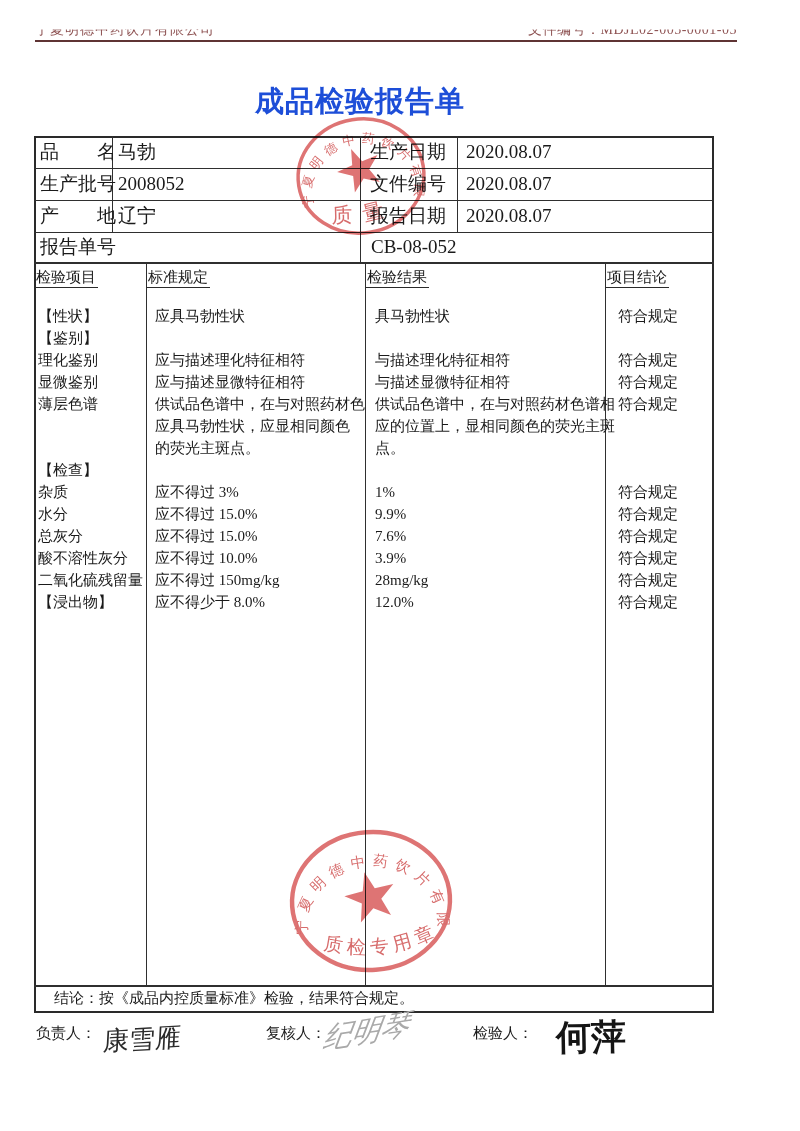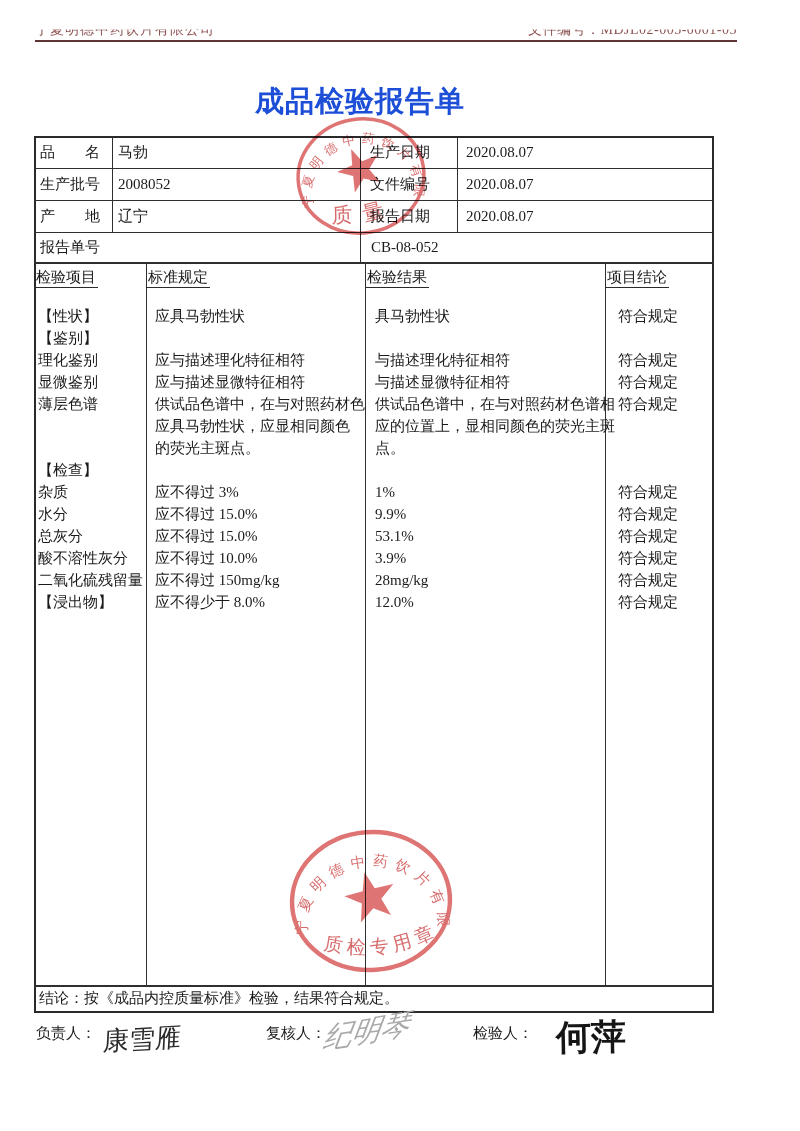--- a/index.html
+++ b/index.html
@@ -23,31 +23,31 @@
   
   .title {
     position:absolute; left:0; top:82px; width:720px; text-align:center;
     font-size:29px; font-weight:bold; letter-spacing:1px; color:#1d4ed8;
   }
   
   .frame { position:absolute; left:34px; top:136px; width:680px; height:877px; border:2px solid #2a2a2a; }
   .hline { position:absolute; left:34px; width:680px; height:1px; background:#2f2f2f; }
   .vline { position:absolute; width:1px; background:#2f2f2f; }
   
-  .cell { position:absolute; font-size:15px; line-height:32px; white-space:nowrap;text-align:center; }
+  .cell { position:absolute; font-size:19px; line-height:32px; white-space:nowrap;text-align:center; }
   
   .mth { position:absolute; top:268px; font-size:15px; text-align:left; }
   .mth span { border-bottom:1px solid #2a2a2a; padding:0 2px 2px 2px; }
   
   .icol { position:absolute; top:305px; }
   .tline { height:22px; line-height:22px; font-size:15px; white-space:nowrap; }
   
   .conclusion {
     position:absolute; left:34px; top:985px; width:604px; height:28px;
-    line-height:27px; font-size:15px; padding-left:5px; white-space:nowrap;
+    line-height:27px; font-size:15px; padding-left:20px; white-space:nowrap;
   }
   
   .sig-label { position:absolute; top:1024px; font-size:15px; white-space:nowrap; }
   .sig { position:absolute; white-space:nowrap; }
   .sig-owner { left:103px; top:1022px; font-size:26px; color:#2b2b2b; transform:rotate(-3deg) skewX(-6deg); }
   .sig-reviewer { left:323px; top:1012px; font-size:29px; color:#a9a9a9; font-style:italic; transform:rotate(-9deg) skewX(-18deg); }
   .sig-inspector { left:556px; top:1014px; font-size:35px; font-weight:bold; color:#151515; transform:rotate(-1deg); }
   
   .stamp { position:absolute; mix-blend-mode:multiply; opacity:0.85; }
   .stamp-top { left:281px; top:108px; width:160px; height:136px; transform:rotate(-9deg); }
@@ -140,21 +140,21 @@
       <div class="tline">具马勃性状</div>
       <div class="tline">&nbsp;</div>
       <div class="tline">与描述理化特征相符</div>
       <div class="tline">与描述显微特征相符</div>
       <div class="tline">供试品色谱中，在与对照药材色谱相</div>
       <div class="tline">应的位置上，显相同颜色的荧光主斑</div>
       <div class="tline">点。</div>
       <div class="tline">&nbsp;</div>
       <div class="tline">1%</div>
       <div class="tline">9.9%</div>
-      <div class="tline">53.1%</div>
+      <div class="tline">7.6%</div>
       <div class="tline">3.9%</div>
       <div class="tline">28mg/kg</div>
       <div class="tline">12.0%</div>
     </div>
   <div class="icol" style="left:618px; width:94px">
       <div class="tline">符合规定</div>
       <div class="tline">&nbsp;</div>
       <div class="tline">符合规定</div>
       <div class="tline">符合规定</div>
       <div class="tline">符合规定</div>

